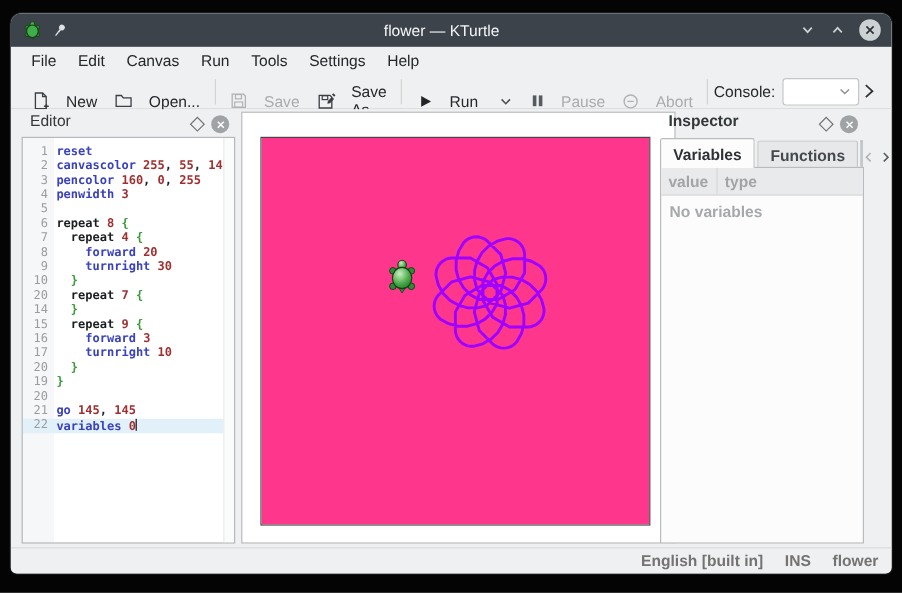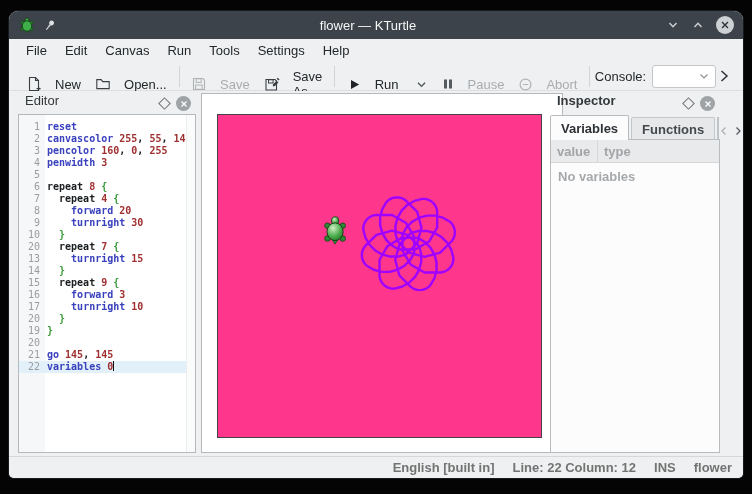--- a/index.html
+++ b/index.html
@@ -235,21 +235,20 @@
             <div class="code-line"><span class="ln">2</span><span class="ct"><span class="tok-k">canvascolor</span><span class="tok-p"> </span><span class="tok-n">255</span><span class="tok-p">, </span><span class="tok-n">55</span><span class="tok-p">, </span><span class="tok-n">140</span></span></div>
             <div class="code-line"><span class="ln">3</span><span class="ct"><span class="tok-k">pencolor</span><span class="tok-p"> </span><span class="tok-n">160</span><span class="tok-p">, </span><span class="tok-n">0</span><span class="tok-p">, </span><span class="tok-n">255</span></span></div>
             <div class="code-line"><span class="ln">4</span><span class="ct"><span class="tok-k">penwidth</span><span class="tok-p"> </span><span class="tok-n">3</span></span></div>
             <div class="code-line"><span class="ln">5</span><span class="ct"></span></div>
             <div class="code-line"><span class="ln">6</span><span class="ct"><span class="tok-p">repeat </span><span class="tok-n">8</span><span class="tok-p"> </span><span class="tok-b">{</span></span></div>
             <div class="code-line"><span class="ln">7</span><span class="ct"><span class="tok-p">  repeat </span><span class="tok-n">4</span><span class="tok-p"> </span><span class="tok-b">{</span></span></div>
             <div class="code-line"><span class="ln">8</span><span class="ct"><span class="tok-p">    </span><span class="tok-k">forward</span><span class="tok-p"> </span><span class="tok-n">20</span></span></div>
             <div class="code-line"><span class="ln">9</span><span class="ct"><span class="tok-p">    </span><span class="tok-k">turnright</span><span class="tok-p"> </span><span class="tok-n">30</span></span></div>
             <div class="code-line"><span class="ln">10</span><span class="ct"><span class="tok-p">  </span><span class="tok-b">}</span></span></div>
             <div class="code-line"><span class="ln">20</span><span class="ct"><span class="tok-p">  repeat </span><span class="tok-n">7</span><span class="tok-p"> </span><span class="tok-b">{</span></span></div>
-            <div class="code-line"><span class="ln">13</span><span class="ct"><span class="tok-p">    </span><span class="tok-k">turnright</span><span class="tok-p"> </span><span class="tok-n">15</span></span></div>
             <div class="code-line"><span class="ln">14</span><span class="ct"><span class="tok-p">  </span><span class="tok-b">}</span></span></div>
             <div class="code-line"><span class="ln">15</span><span class="ct"><span class="tok-p">  repeat </span><span class="tok-n">9</span><span class="tok-p"> </span><span class="tok-b">{</span></span></div>
             <div class="code-line"><span class="ln">16</span><span class="ct"><span class="tok-p">    </span><span class="tok-k">forward</span><span class="tok-p"> </span><span class="tok-n">3</span></span></div>
             <div class="code-line"><span class="ln">17</span><span class="ct"><span class="tok-p">    </span><span class="tok-k">turnright</span><span class="tok-p"> </span><span class="tok-n">10</span></span></div>
             <div class="code-line"><span class="ln">20</span><span class="ct"><span class="tok-p">  </span><span class="tok-b">}</span></span></div>
             <div class="code-line"><span class="ln">19</span><span class="ct"><span class="tok-b">}</span></span></div>
             <div class="code-line"><span class="ln">20</span><span class="ct"></span></div>
             <div class="code-line"><span class="ln">21</span><span class="ct"><span class="tok-k">go</span><span class="tok-p"> </span><span class="tok-n">145</span><span class="tok-p">, </span><span class="tok-n">145</span></span></div>
             <div class="code-line current"><span class="ln">22</span><span class="ct"><span class="tok-k">variables</span><span class="tok-p"> </span><span class="tok-n">0</span><span class="caret"></span></span></div>
           </div>
@@ -316,17 +315,16 @@
             <span class="th th-value">value</span>
             <span class="th th-type">type</span>
           </div>
         <div class="empty-text">No variables</div>
       </div>
     </div>
   </div>
 
   <div class="statusbar" id="statusbar">
       <span class="status-item">English [built in]</span>
-      <span class="status-item">Line: 22 Column: 12</span>
       <span class="status-item">INS</span>
       <span class="status-item">flower</span>
     </div>
 </div>
 
 </body></html>

